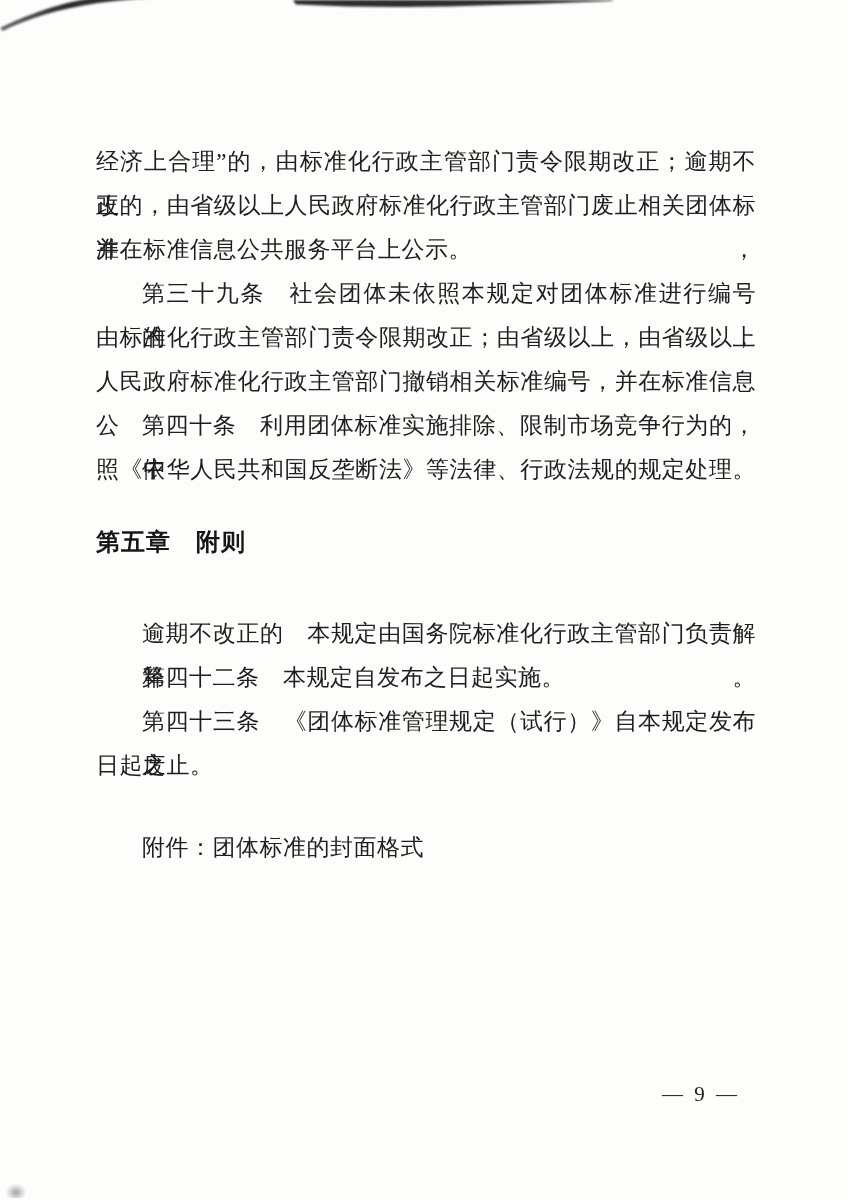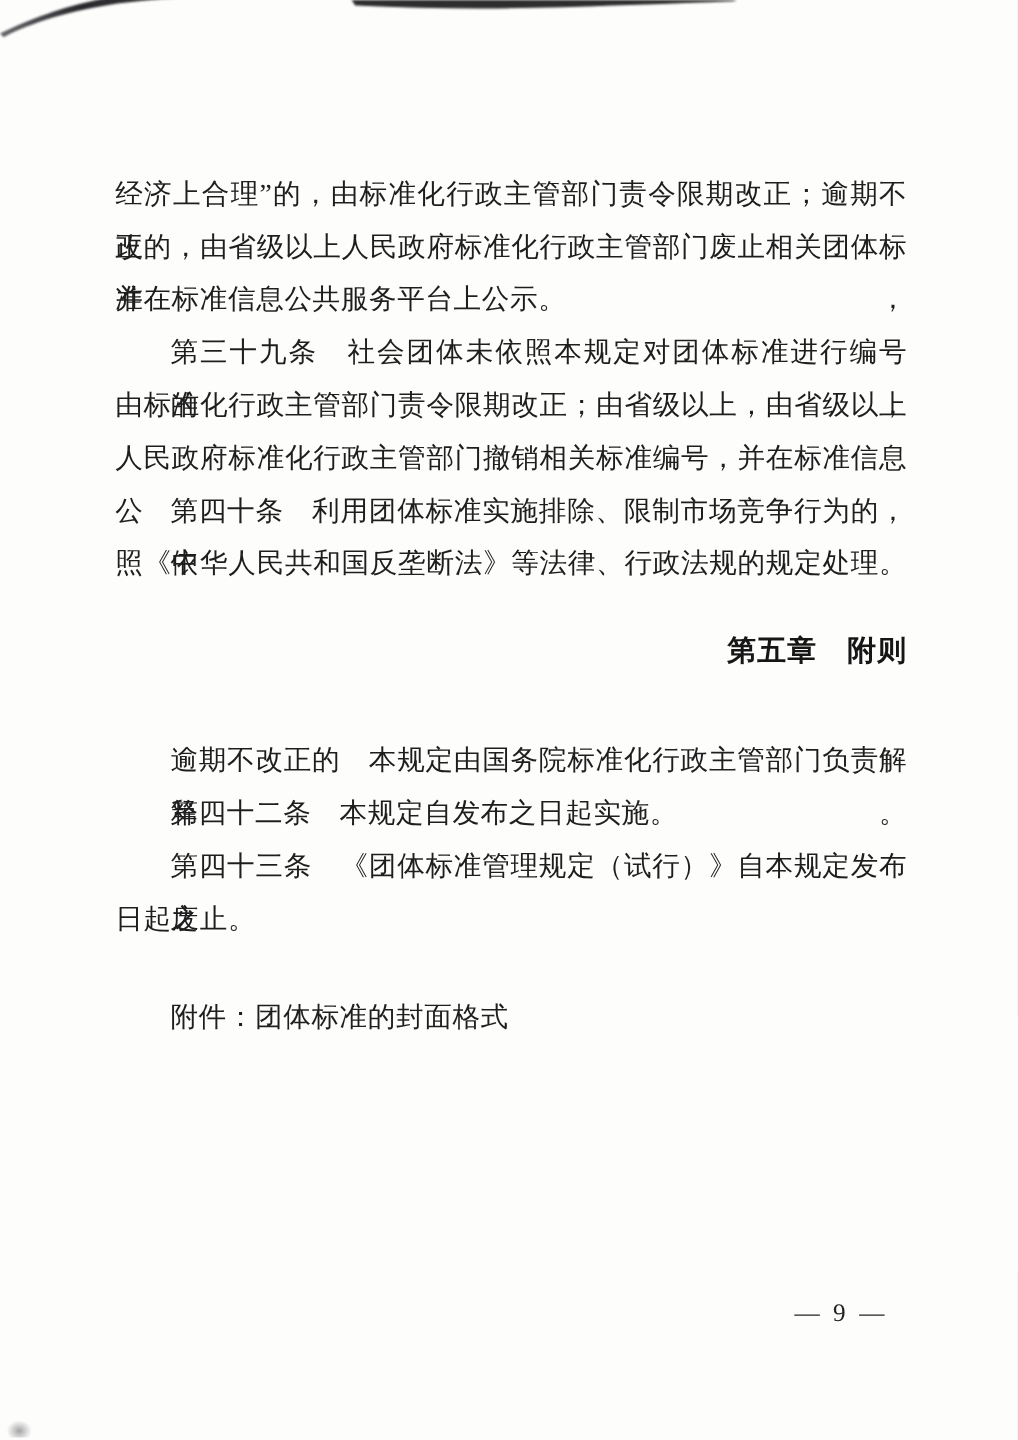--- a/index.html
+++ b/index.html
@@ -31,21 +31,21 @@
     text-align:justify;
     text-align-last:justify;
   }
   .i{
     padding-left:46px;
   }
   .chapter{
     height:44px;
     line-height:44px;
     margin-top:28px;
-    text-align:right;
+    text-align:left;
     font-size:24px;
     font-weight:bold;
     letter-spacing:1px;
     font-family:"DejaVu Sans","Liberation Sans",sans-serif;
     color:#161616;
   }
   .sec2{margin-top:48px;}
   .attach{margin-top:38px;}
   .pageno{
     position:absolute;

